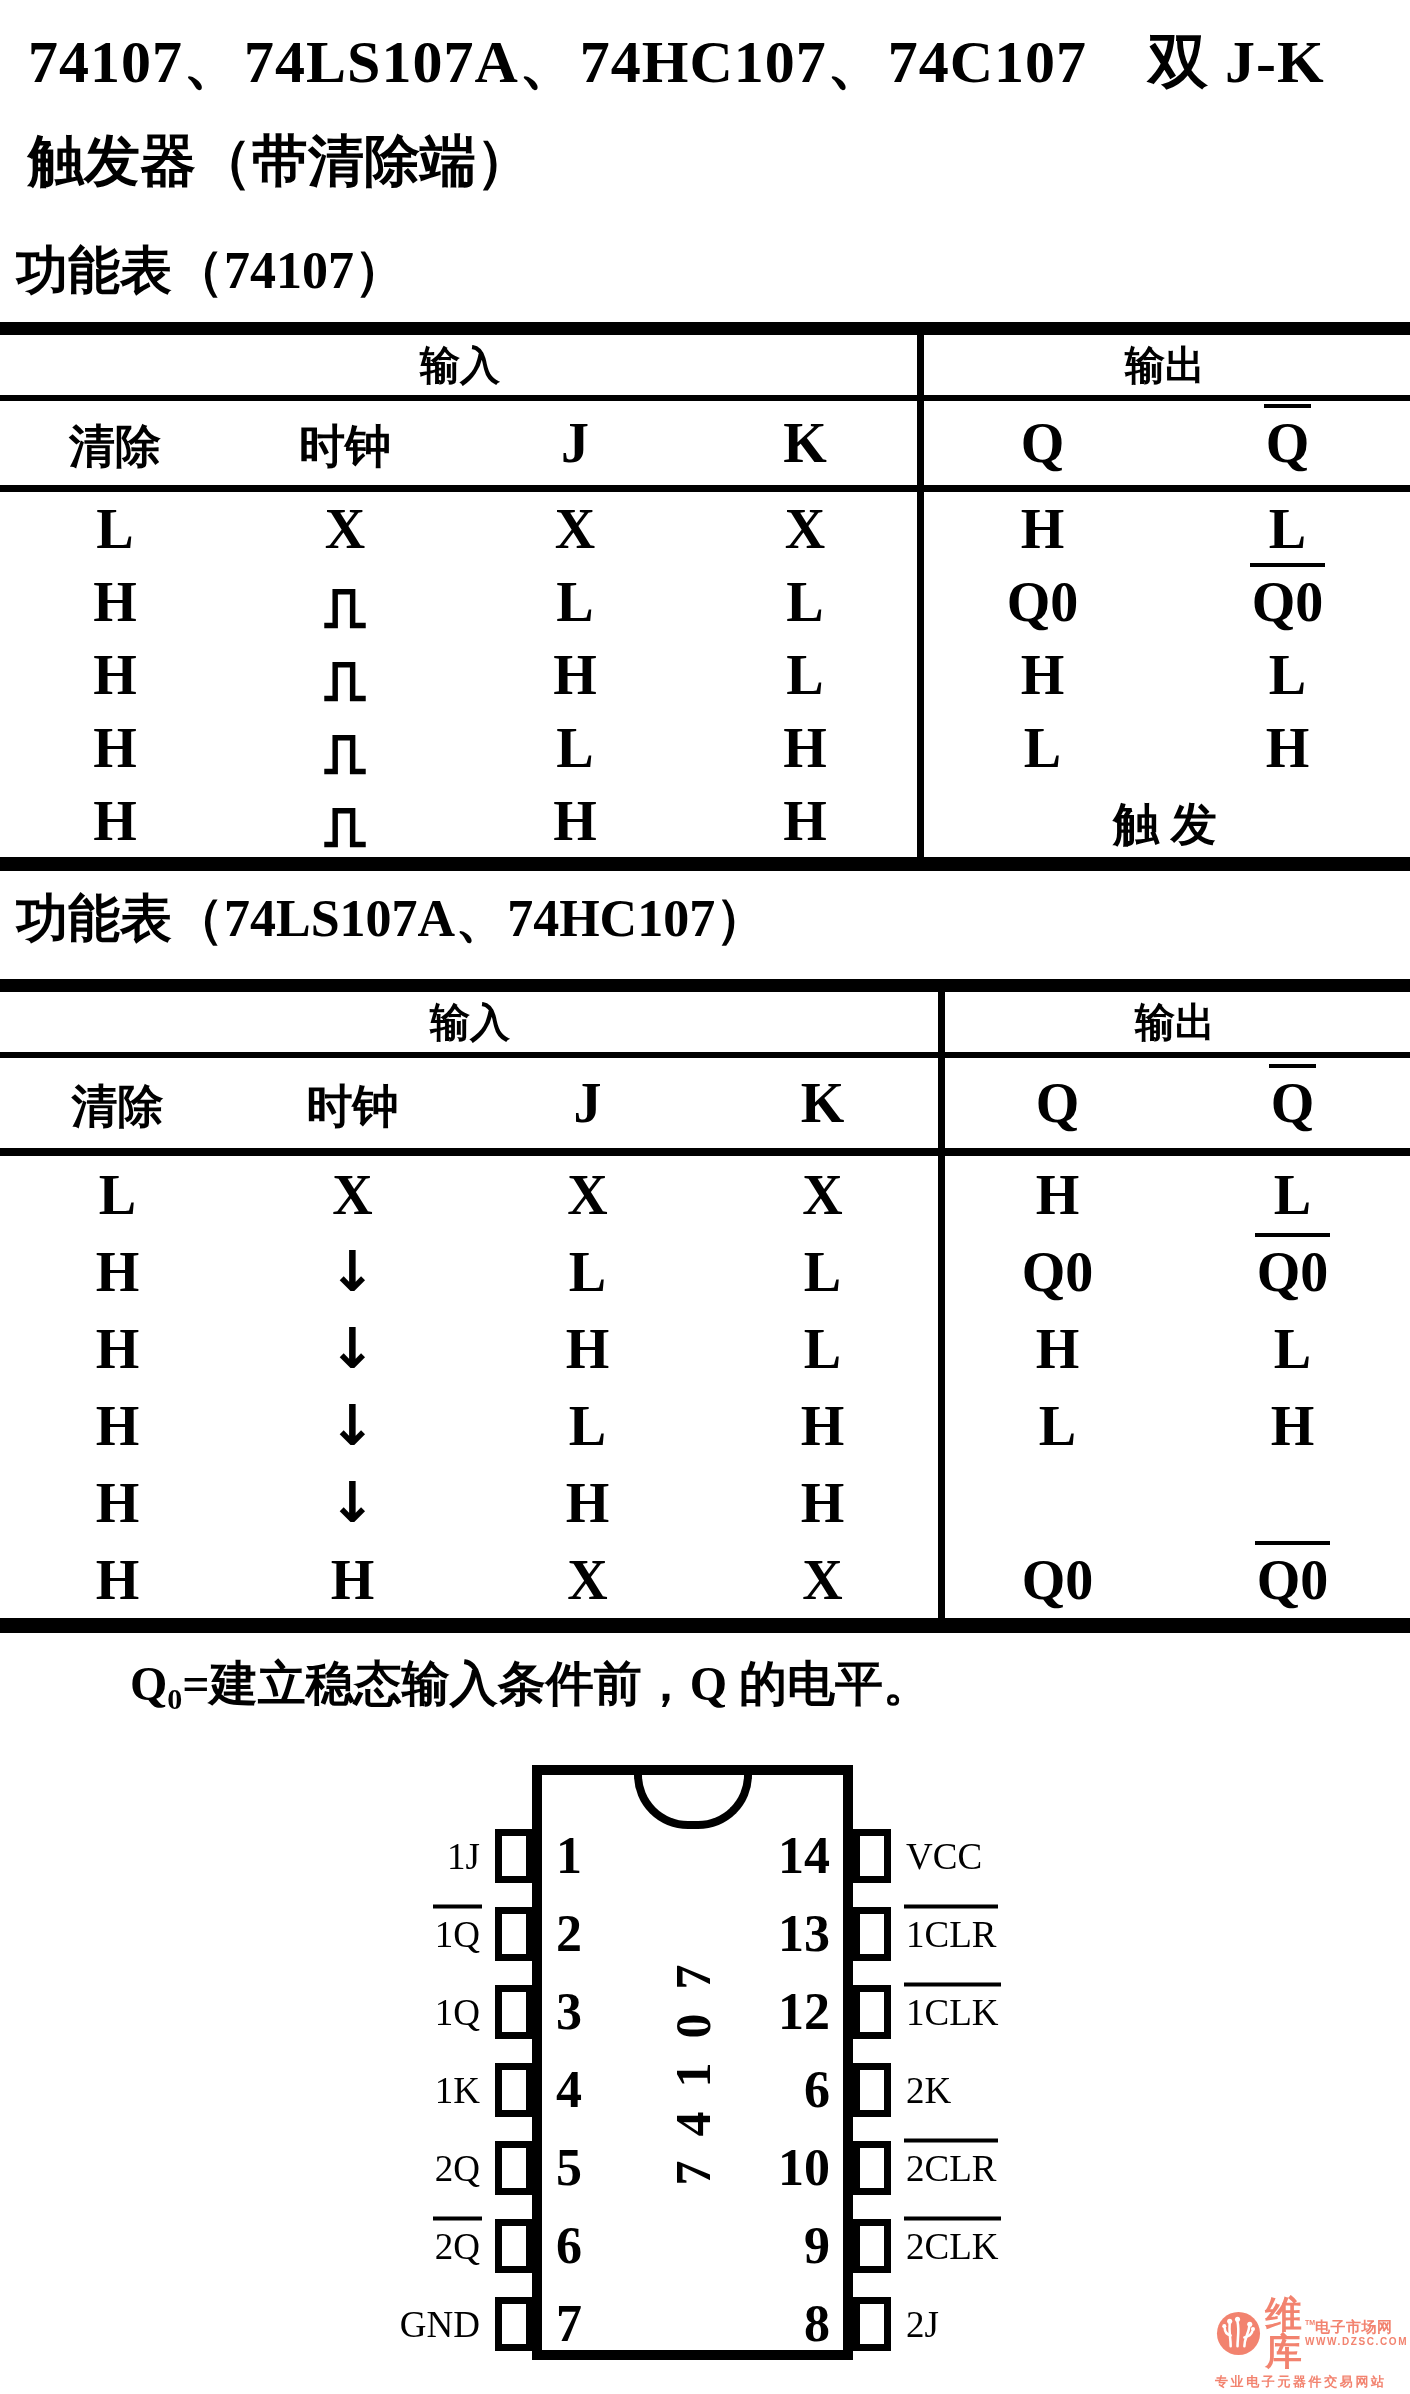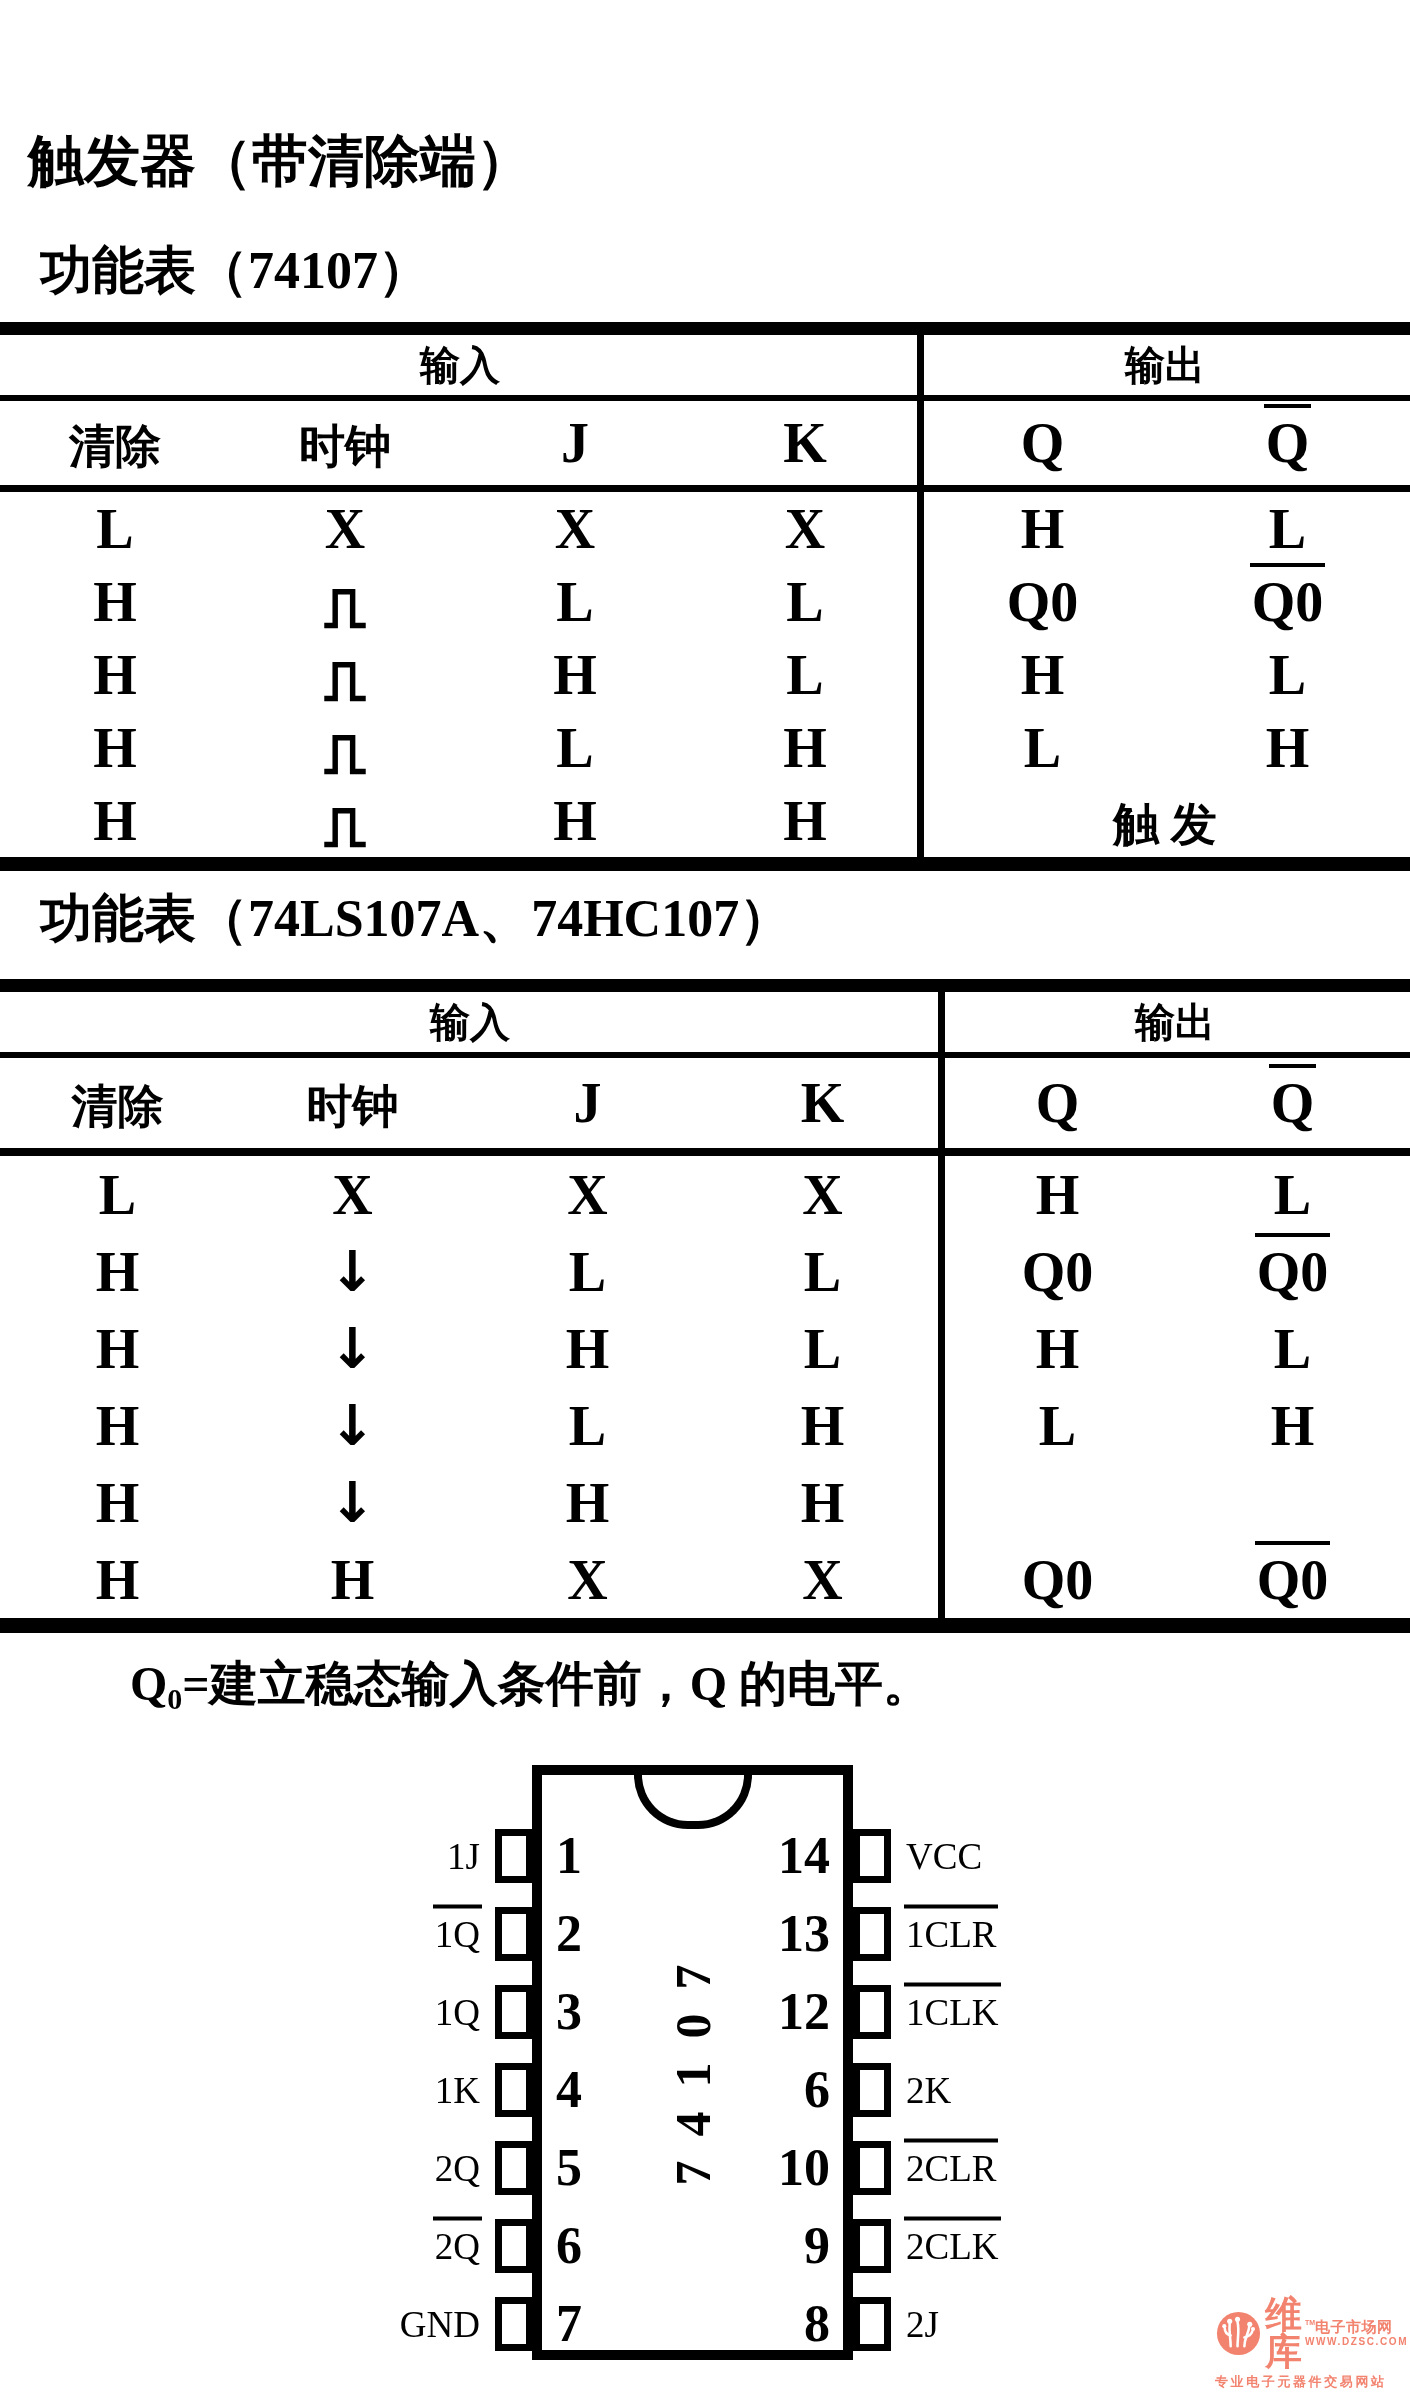--- a/index.html
+++ b/index.html
@@ -2,21 +2,21 @@
 <html><head>
 <meta charset="utf-8">
 <style>
   html,body{margin:0;padding:0;background:#fff;}
   .page{position:relative;width:1410px;height:2394px;background:#ffffff;overflow:hidden;
         font-family:"Liberation Serif","DejaVu Serif",serif;color:#000;}
 
   
   .title-l1{position:absolute;left:28px;top:22px;font-size:60px;font-weight:bold;white-space:nowrap;letter-spacing:1px;}
   .title-l2{position:absolute;left:28px;top:124px;font-size:56px;font-weight:bold;white-space:nowrap;}
-  .sec-title{position:absolute;left:40px;font-size:52px;font-weight:bold;white-space:nowrap;}
+  .sec-title{position:absolute;left:16px;font-size:52px;font-weight:bold;white-space:nowrap;}
   #sec1{top:236px;}
   #sec2{top:884px;text-align:right;}
 
   
   .ftable{position:absolute;left:0;width:1410px;border-top:13px solid #000;background:#fff;}
   #table1{top:322px;border-bottom:14px solid #000;}
   #table2{top:979px;border-bottom:15px solid #000;}
   .vdiv{position:absolute;top:0;bottom:0;width:7px;background:#000;}
   #table1 .vdiv{left:917px;}
   #table2 .vdiv{left:938px;}
@@ -74,20 +74,21 @@
   .wm-tm{font-size:7px;font-weight:bold;vertical-align:top;}
   .wm-suffix{font-size:15px;font-weight:700;letter-spacing:0.5px;text-align:center;}
   .wm-url{font-size:10px;font-weight:700;letter-spacing:1.6px;margin-top:2px;}
   .wm-tagline{font-size:13px;font-weight:700;letter-spacing:2.6px;margin-top:3px;white-space:nowrap;}
 </style>
 </head>
 <body>
 
 <div class="page">
 
+  <div class="title-l1">74107、74LS107A、74HC107、74C107　双 J-K</div>
   <div class="title-l2">触发器（带清除端）</div>
 
   <div class="sec-title" id="sec1">功能表（74107）</div>
 
   <div class="ftable" id="table1">
     <div class="grow">
       <div class="gcell">输入</div>
       <div class="gcell">输出</div>
     </div>
     <div class="hrow">

